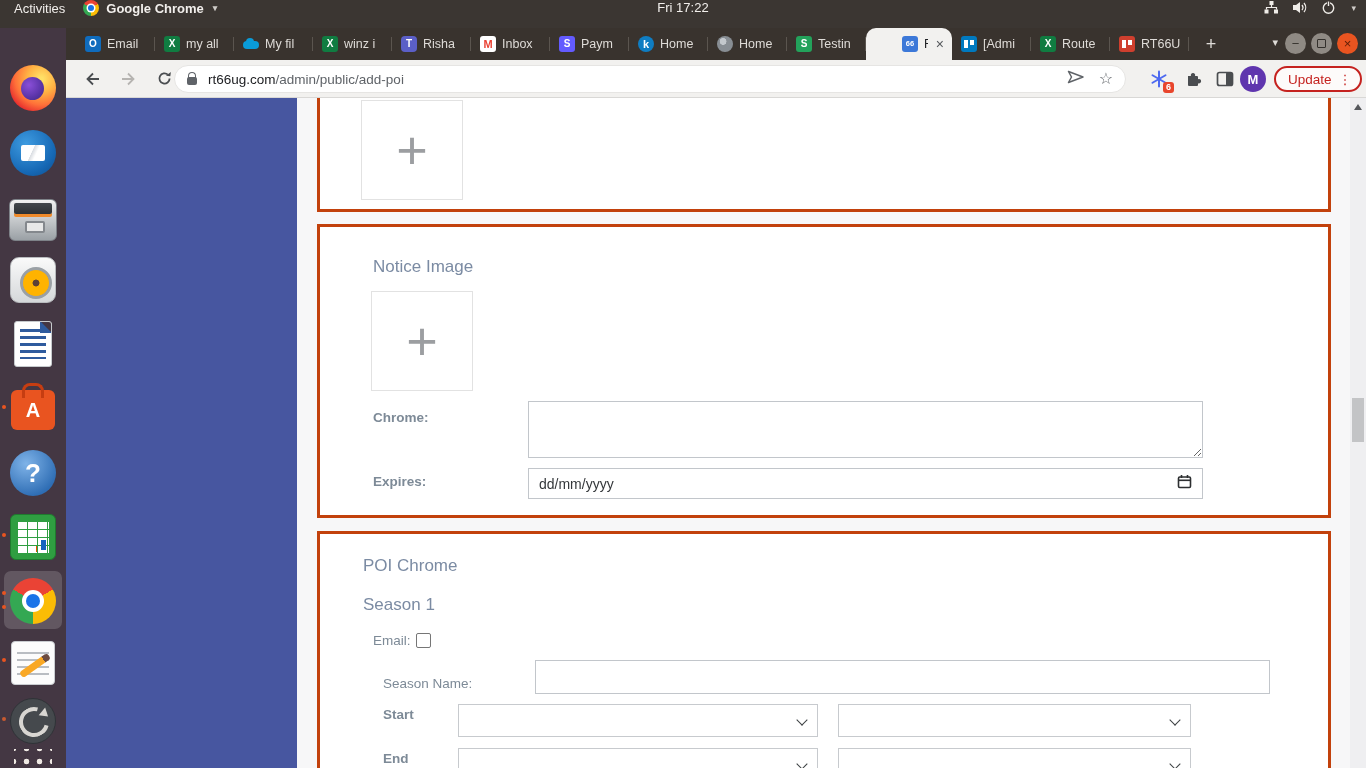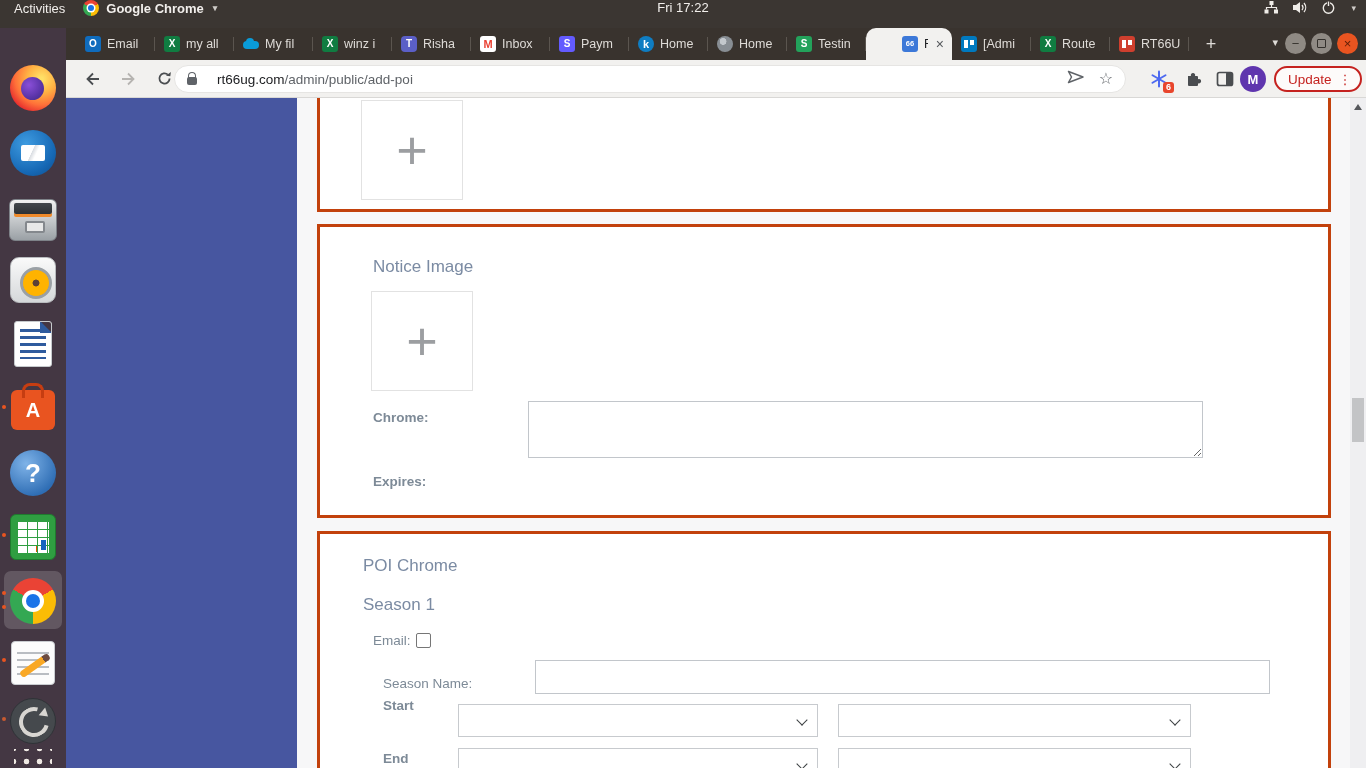--- a/index.html
+++ b/index.html
@@ -111,21 +111,21 @@
   .wc{width:21px;height:21px;border-radius:50%;background:#8f8a84;color:#33302c;display:flex;align-items:center;
     justify-content:center;font-size:13px;line-height:1;}
   .wc.close{background:#e95420;color:#5c1d06;}
   .maxbox{width:7px;height:7px;border:1.6px solid #33302c;border-radius:1px;display:block;}
   
   .toolbar{position:absolute;left:66px;top:60px;width:1300px;height:38px;background:#f2f1ef;border-bottom:1px solid #d9d8d6;
     box-sizing:border-box;display:flex;align-items:center;z-index:30;}
   .nav{display:flex;align-items:center;gap:8px;padding-left:12px;}
   .navbtn{width:28px;height:28px;display:flex;align-items:center;justify-content:center;}
   .omni{position:absolute;left:108px;top:5px;width:952px;height:28px;background:#fff;border:1px solid #e6e5e3;
-    border-radius:14px;display:flex;align-items:center;box-sizing:border-box;padding:0 12px;gap:20px;}
+    border-radius:14px;display:flex;align-items:center;box-sizing:border-box;padding:0 12px;gap:11px;}
   .lock{width:10px;height:8px;background:#5f6368;border-radius:2px;position:relative;margin-top:4px;flex:0 0 10px;}
   .lock::before{content:"";position:absolute;top:-5px;left:1px;width:6px;height:5px;border:1.6px solid #5f6368;
     border-bottom:none;border-radius:4px 4px 0 0;}
   .url{font-size:13.5px;white-space:nowrap;overflow:hidden;flex:1;}
   .url .dom{color:#202124;}
   .url .path{color:#5f6368;}
   .omni-right{display:flex;align-items:center;gap:14px;}
   .star{font-size:16px;color:#5f6368;line-height:1;}
   .ext{position:absolute;top:6px;width:26px;height:26px;display:flex;align-items:center;justify-content:center;}
   .badge{position:absolute;right:-2px;bottom:-1px;background:#e8452c;color:#fff;font-size:9px;font-weight:bold;
@@ -390,30 +390,39 @@
     </div>
 
     <div class="card card2">
       <div class="sec-title" style="left:53px;top:30px">Notice Image</div>
       <div class="upload" style="left:51px;top:64px">
         <span>+</span>
       </div>
       <div class="flabel b" style="left:53px;top:183px">Chrome:</div>
       <textarea class="notice-ta" style=""></textarea>
       <div class="flabel b" style="left:53px;top:247px">Expires:</div>
+      <div class="dateinput">
+        <span class="dval">dd/mm/yyyy</span>
+        <span><svg width="15" height="15" viewBox="0 0 15 15">
+              <rect x="1.5" y="3" width="12" height="10.5" rx="1.2" fill="none" stroke="#2d2f31" stroke-width="1.6"></rect>
+              <line x1="4.5" y1="1" x2="4.5" y2="4" stroke="#2d2f31" stroke-width="1.6"></line>
+              <line x1="10.5" y1="1" x2="10.5" y2="4" stroke="#2d2f31" stroke-width="1.6"></line>
+              <rect x="1.5" y="5.5" width="12" height="1.6" fill="#2d2f31"></rect>
+            </svg></span>
+      </div>
     </div>
 
     <div class="card card3">
       <div class="sec-title" style="left:43px;top:22px">POI Chrome</div>
       <div class="sec-title" style="left:43px;top:61px">Season 1</div>
       <div class="flabel" style="left:53px;top:99px">Email:</div>
       <span class="checkbox" style="left:96px;top:99px"></span>
       <div class="flabel" style="left:63px;top:142px">Season Name:</div>
       <input class="textinput" style="left: 215px; top: 126px; width: 735px; height: 34px;">
-      <div class="flabel b" style="left:63px;top:164px">Start</div>
+      <div class="flabel b" style="left:63px;top:173px">Start</div>
       <div class="selectbox" style="left:138px;top:170px;width:360px">
           <span class="chev"></span>
         </div>
       <div class="selectbox" style="left:518px;top:170px;width:353px">
           <span class="chev"></span>
         </div>
       <div class="flabel b" style="left:63px;top:217px">End</div>
       <div class="selectbox" style="left:138px;top:214px;width:360px">
           <span class="chev"></span>
         </div>

